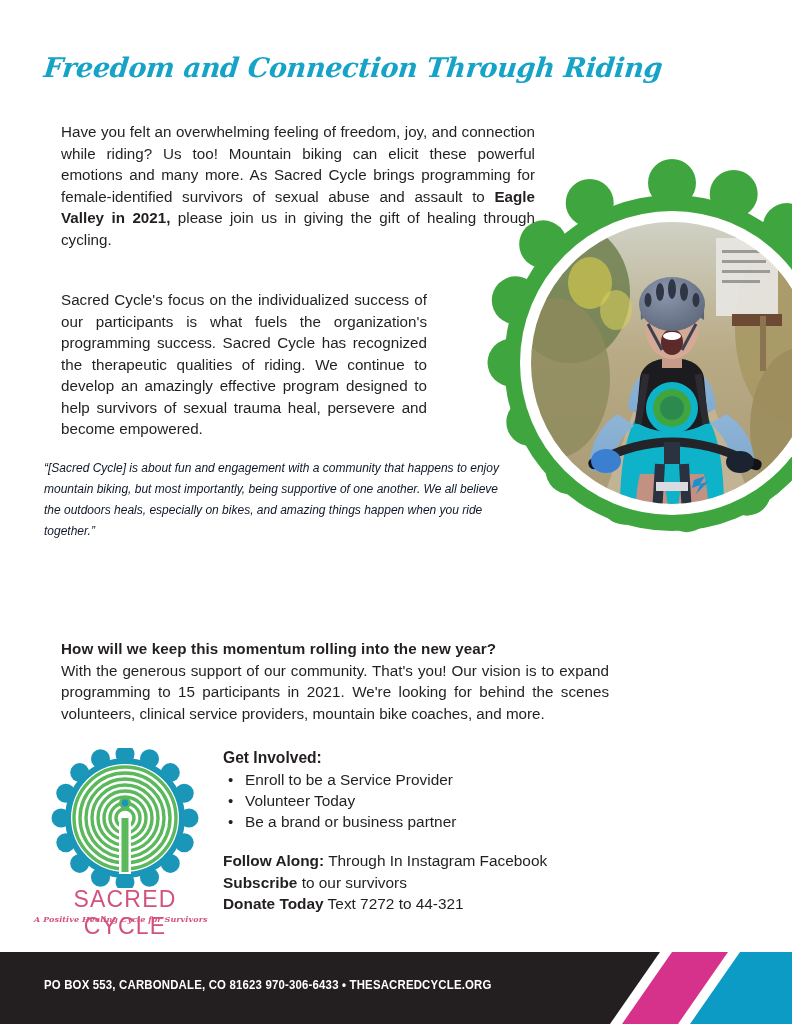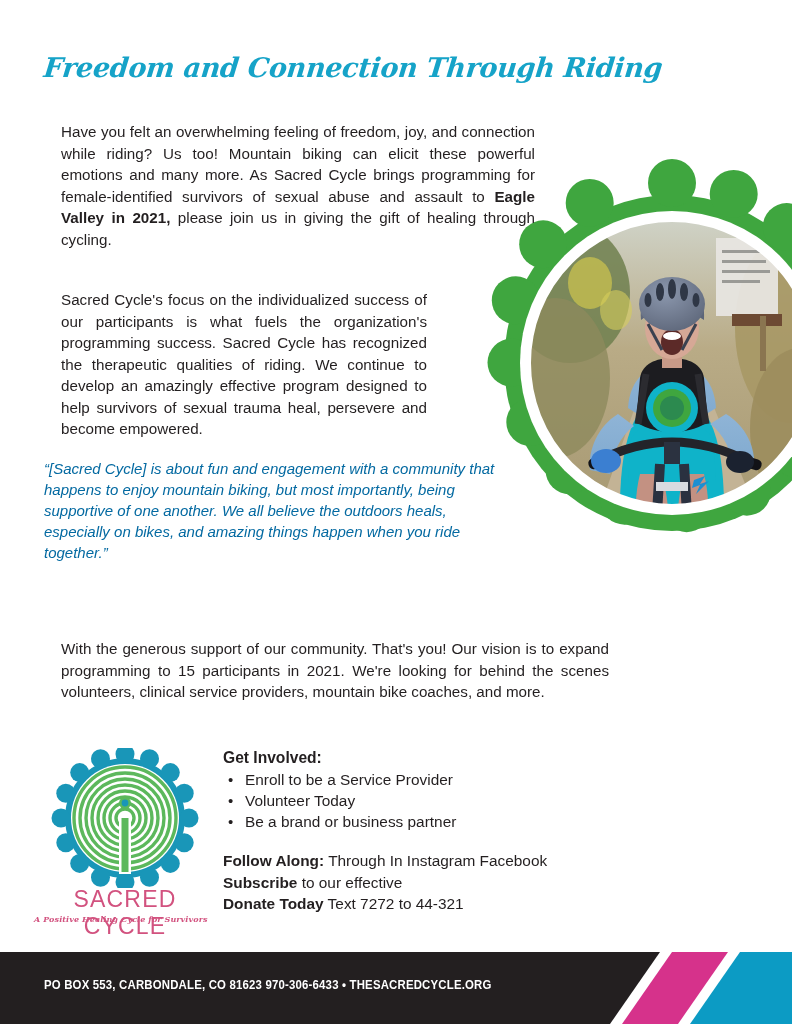--- a/index.html
+++ b/index.html
@@ -33,23 +33,23 @@
     color:#231f20;
     text-align:justify;
   }
   p.body b { font-weight:700; }
 
   #para1 { top:104px; width:474px; }
   #para2 { top:272px; width:366px; }
 
   .quote {
     position:absolute; left:44px; top:458px; width:470px;
-    font-size:15px; line-height:21px;
+    font-size:12px; line-height:21px;
     font-style:italic;
-    color:#0369a1;
+    color:#0f172a;
   }
   .quote .attrib { display:block; }
 
   #para3 { position:absolute; left:44px; top:621px; width:548px; }
   #para3 .q { font-weight:700; display:block; letter-spacing:0.1px; }
 
   
   .gearwrap { position:absolute; left:470px; top:78px; width:330px; height:540px; }
   .gearwrap svg { display:block; }
 
@@ -240,21 +240,21 @@
   </div>
 
   <p class="body col" id="para1"><span>Have you felt an overwhelming feeling of freedom, joy, and connection while riding? Us too! Mountain biking can elicit these powerful emotions and many more. As Sacred Cycle brings programming for female-identified survivors of sexual abuse and assault to </span><b>Eagle Valley in 2021,</b><span> please join us in giving the gift of healing through cycling.</span></p>
 
   <p class="body col" id="para2">Sacred Cycle's focus on the individualized success of our participants is what fuels the organization's programming success. Sacred Cycle has recognized the therapeutic qualities of riding. We continue to develop an amazingly effective program designed to help survivors of sexual trauma heal, persevere and become empowered.</p>
 
   <div class="quote">
     <span>“[Sacred Cycle] is about fun and engagement with a community that happens to enjoy mountain biking, but most importantly, being supportive of one another. We all believe the outdoors heals, especially on bikes, and amazing things happen when you ride together.”</span>
   </div>
 
-  <p class="body" id="para3"><span>With the generous support of our community.  That's you! Our vision is to expand programming to 15 participants in 2021.  We're looking for behind the scenes volunteers, clinical service providers, mountain bike coaches, and more.</span></p>
+  <p class="body" id="para3"><span class="q">How will we keep this momentum rolling into the new year?</span><span>With the generous support of our community.  That's you! Our vision is to expand programming to 15 participants in 2021.  We're looking for behind the scenes volunteers, clinical service providers, mountain bike coaches, and more.</span></p>
 
   <div class="logo">
     <svg class="mark" viewBox="0 0 182 140">
       <g fill="#1996b8">
         <circle cx="91" cy="70" r="60"></circle>
         <circle cx="91.0" cy="6.0" r="9.5"></circle>
         <circle cx="115.5" cy="10.8" r="9.5"></circle>
         <circle cx="136.3" cy="24.6" r="9.5"></circle>
         <circle cx="150.2" cy="45.3" r="9.5"></circle>
         <circle cx="155.0" cy="70.0" r="9.5"></circle>
@@ -295,21 +295,21 @@
     <div class="hdr">Get Involved:</div>
     <ul>
       <li>Enroll to be a Service Provider</li>
       <li>Volunteer Today</li>
       <li>Be a brand or business partner</li>
     </ul>
   </div>
 
   <div class="follow">
     <div><b>Follow Along:</b><span> Through In  Instagram  Facebook</span></div>
-    <div><b>Subscribe</b><span> to our effective</span></div>
+    <div><b>Subscribe</b><span> to our survivors</span></div>
     <div><b>Donate Today</b><span> Text 7272 to 44-321</span></div>
   </div>
 
   <div class="footer">
     <svg width="792" height="72" viewBox="0 0 792 72">
       <rect x="0" y="0" width="792" height="72" fill="#ffffff"></rect>
       <polygon points="0,0 660,0 610,72 0,72" fill="#231f20"></polygon>
       <polygon points="672,0 728,0 678,72 622,72" fill="#d6328b"></polygon>
       <polygon points="740,0 792,0 792,72 690,72" fill="#0c9bc4"></polygon>
     </svg>

